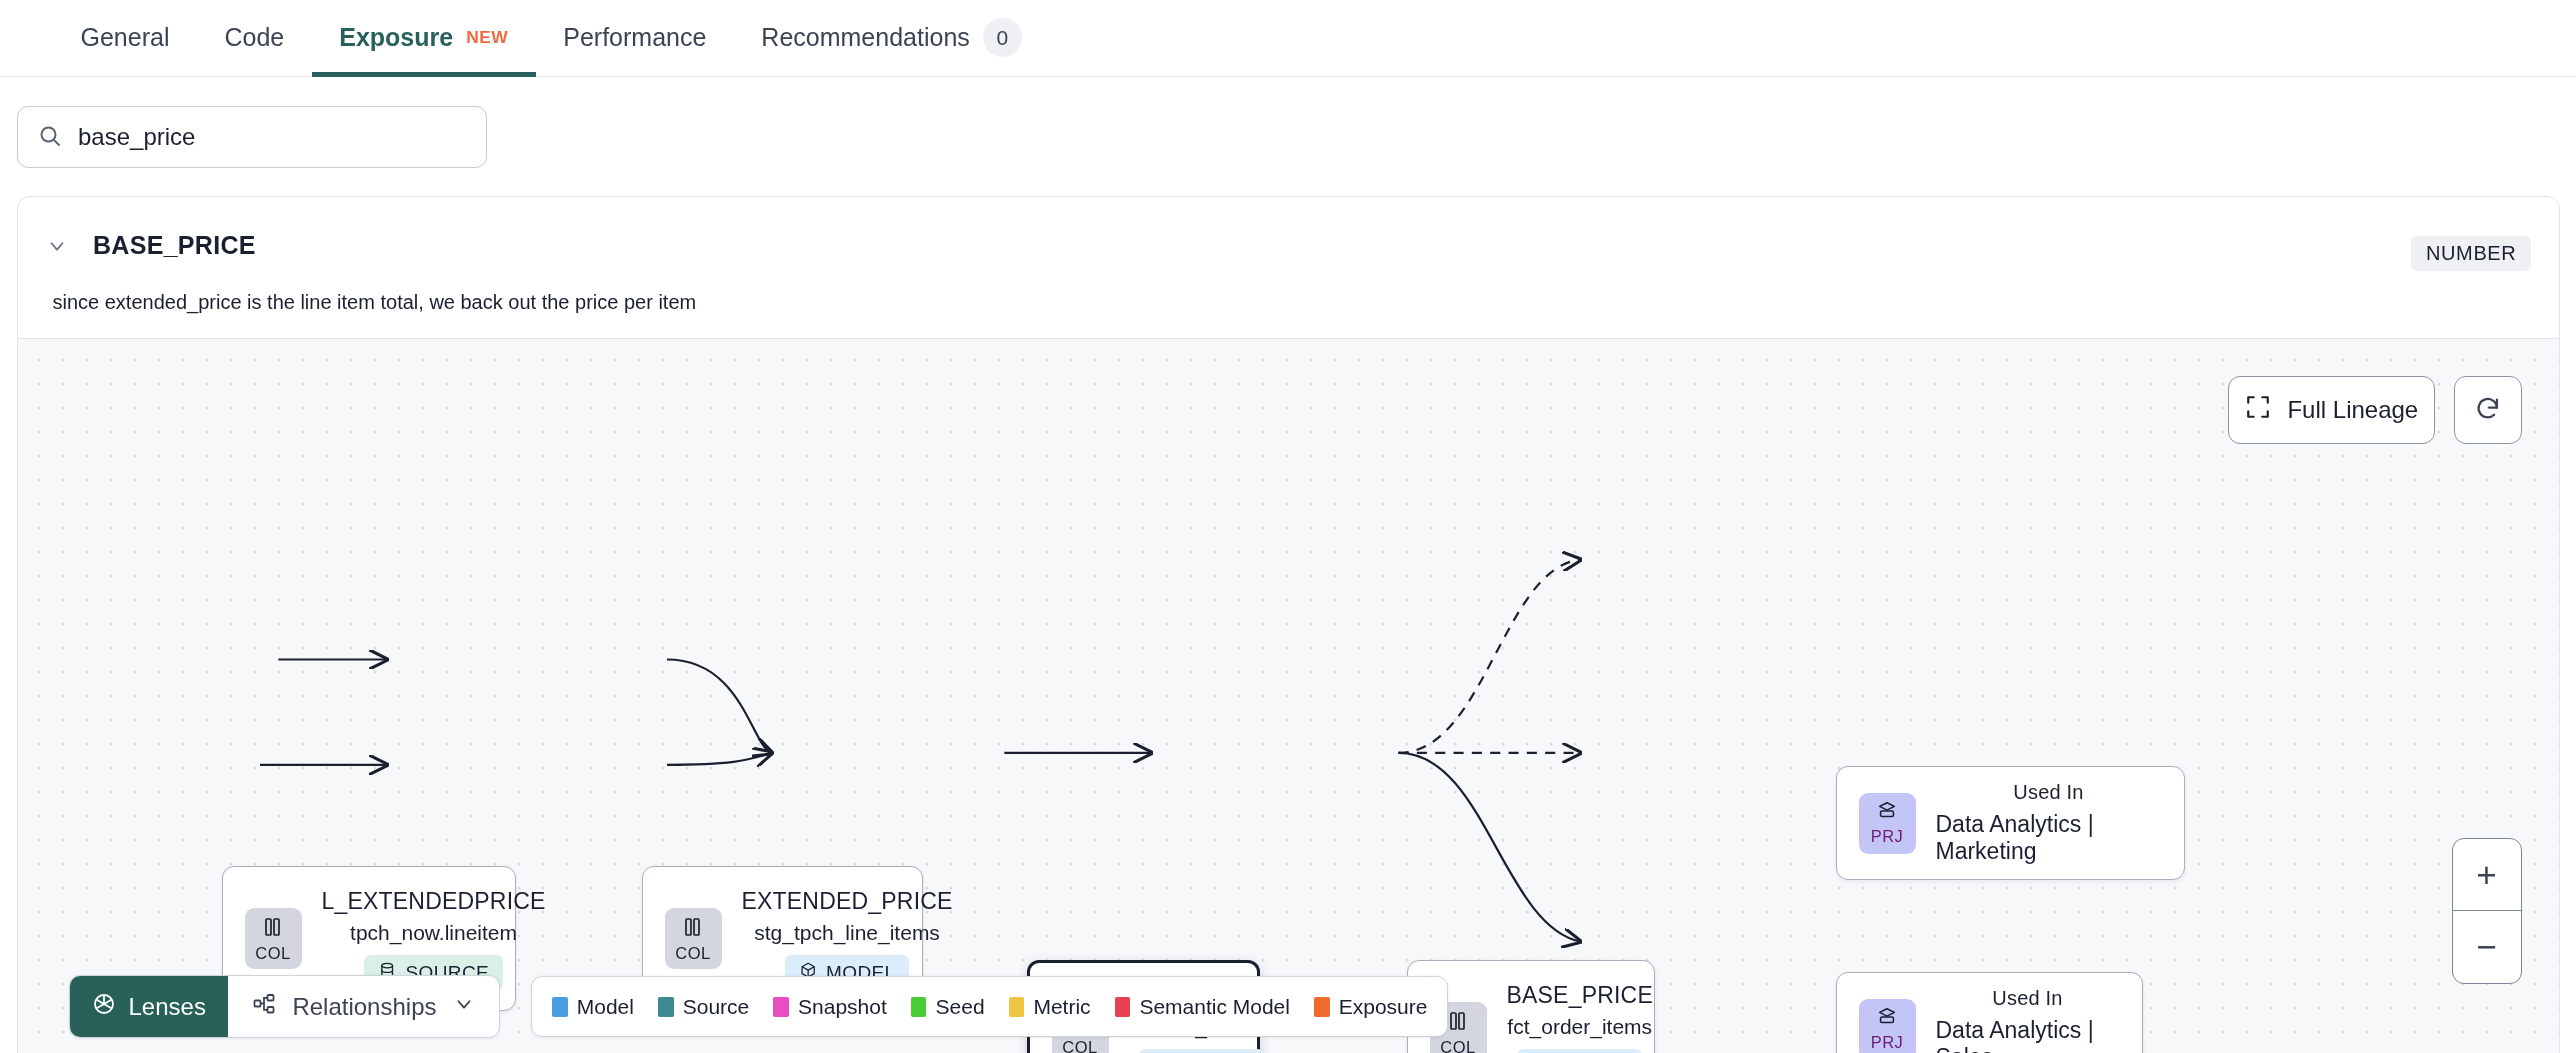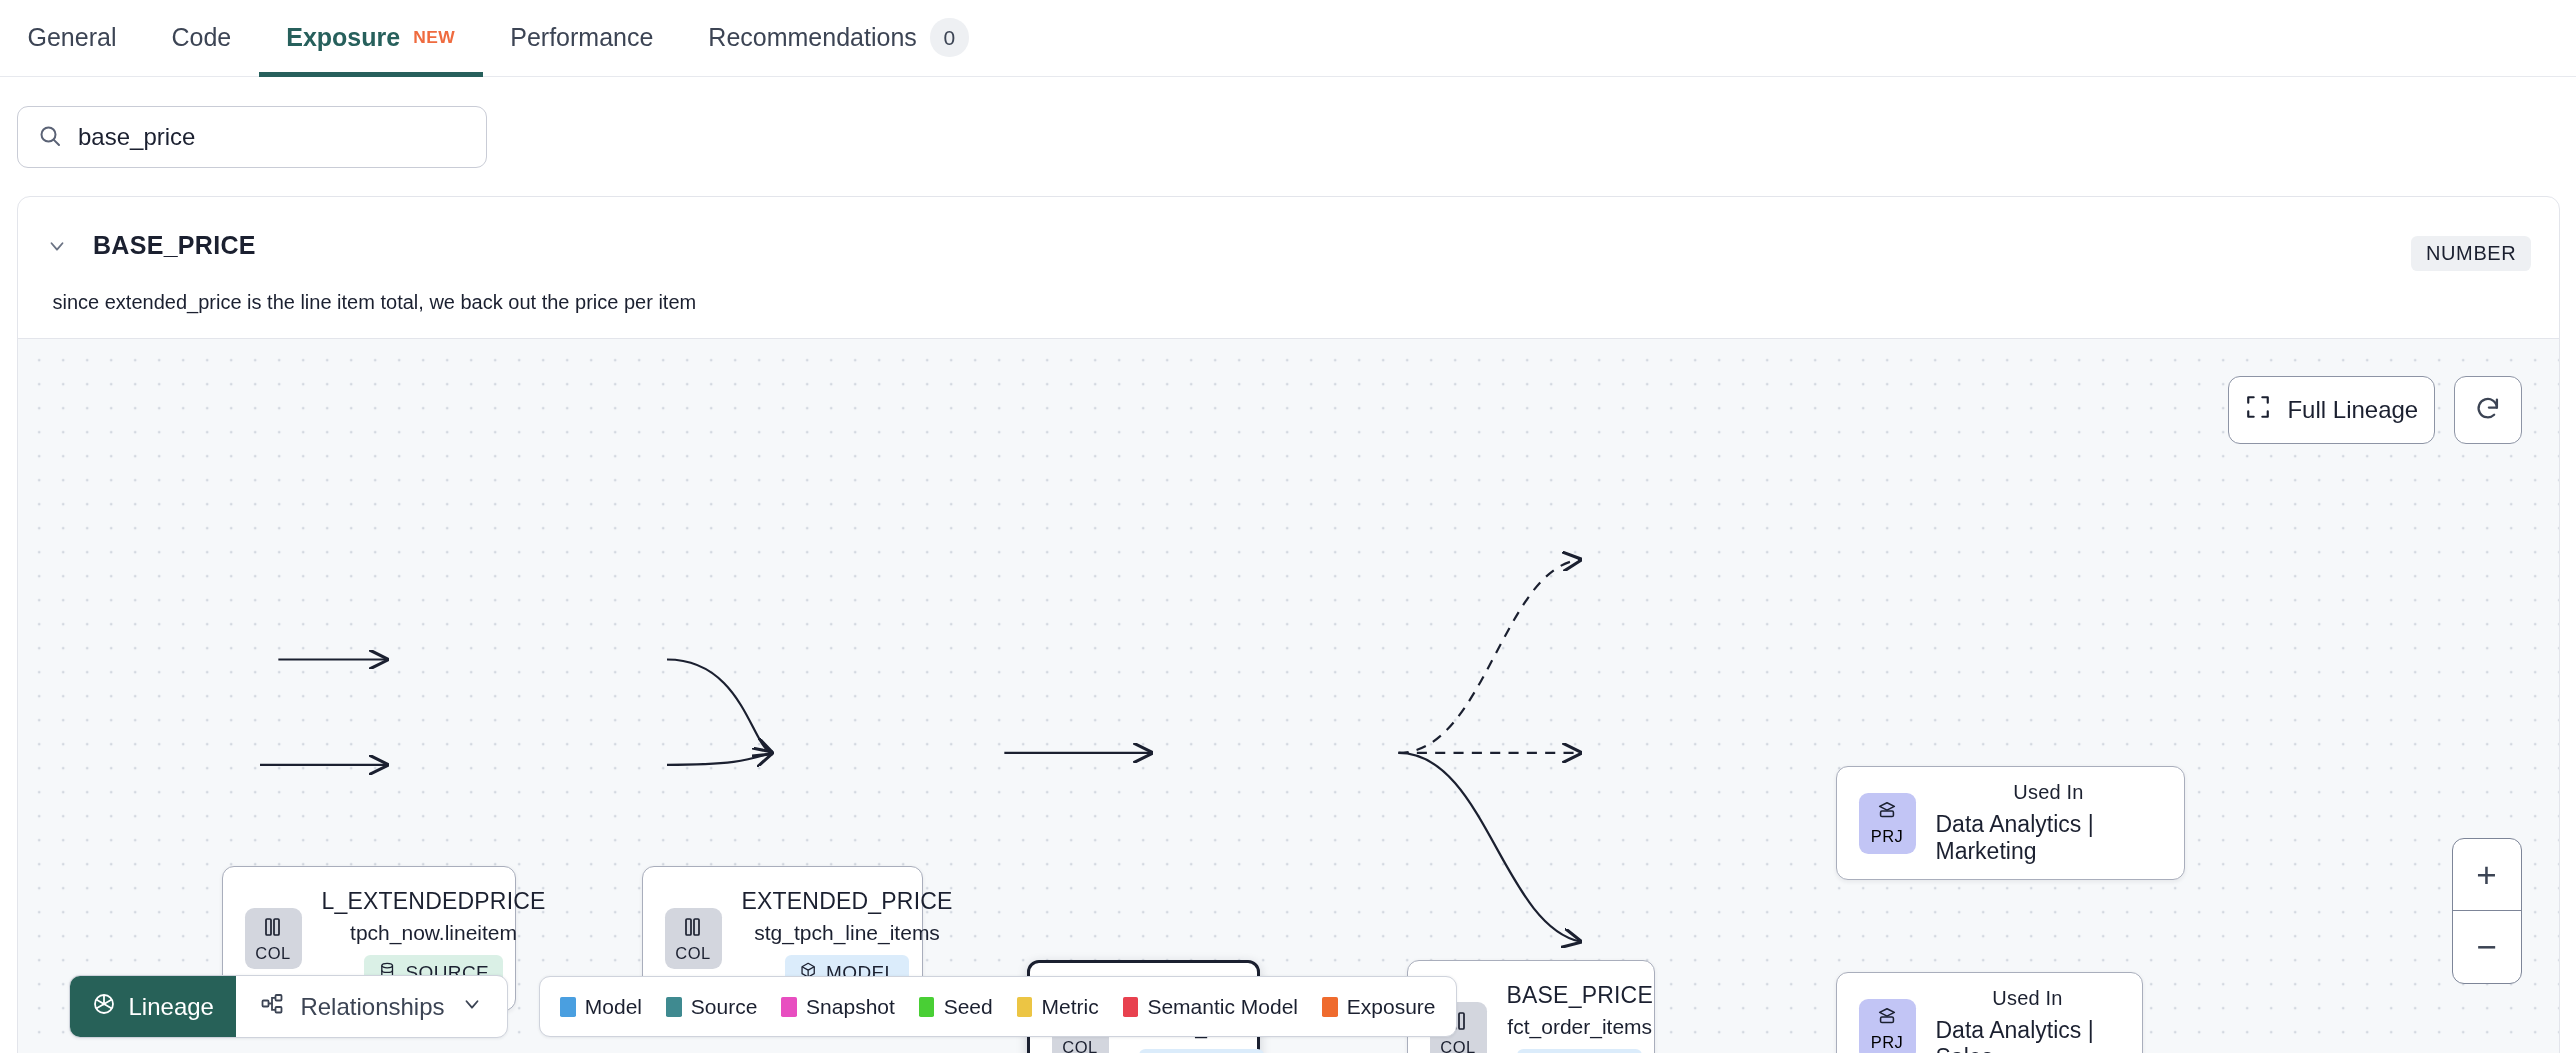--- a/index.html
+++ b/index.html
@@ -9,20 +9,21 @@
     font-family: "Liberation Sans", sans-serif;
     overflow: hidden;
   }
 
   
   .tabbar {
     position: relative;
     height: 77px;
     display: flex;
     align-items: flex-start;
+    padding-left: 53px;
     border-bottom: 1.8px solid #e7e9ee;
   }
   .tab {
     position: relative;
     display: flex;
     align-items: center;
     gap: 13px;
     height: 75px;
     padding: 0 27.5px;
     font-size: 25px;
@@ -148,21 +149,21 @@
   }
   .node-badge {
     flex: 0 0 auto;
     width: 57px; height: 61px;
     border-radius: 9.2px;
     display: flex; flex-direction: column;
     align-items: center; justify-content: center;
     gap: 1.8px;
   }
   .node-badge.col { background: #d3d6de; color: #1b2030; }
-  .node-badge.prj { background: #c2c5f5; color: #000000; }
+  .node-badge.prj { background: #c2c5f5; color: #701a75; }
   .node-badge-label { font-size: 16.5px; letter-spacing: 0.5px; }
   .node-body { display: flex; flex-direction: column; gap: 6.4px; align-items: center; }
   .node-title { font-size: 23px; color: #1b2030; letter-spacing: 0.2px; }
   .node-sub { font-size: 21px; color: #1b2030; }
   .node-tag {
     margin-top: 3.7px;
     display: inline-flex; align-items: center; gap: 9.2px;
     font-size: 19px;
     padding: 5.5px 13.8px;
     border-radius: 6.4px;
@@ -509,21 +510,21 @@
       <div class="seg">
         <div class="seg-lenses">
           <span>
             <svg width="24" height="24" viewBox="0 0 24 24" fill="none" stroke="#ffffff" stroke-width="1.8">
               <circle cx="12" cy="12" r="9"></circle>
                 <path d="M12,3 L12,12 L19.8,7.5"></path>
               <path d="M19.8,16.5 L12,12 L4.2,16.5"></path>
                 <path d="M4.2,7.5 L12,12"></path>
               </svg>
           </span>
-          <span>Lineage</span>
+          <span>Lenses</span>
         </div>
         <div class="seg-rel">
           <span>
             <svg width="24" height="24" viewBox="0 0 24 24" fill="none" stroke="#3c4454" stroke-width="1.8">
               <rect x="2.5" y="8.5" width="6" height="6" rx="1"></rect>
               <rect x="15.5" y="3" width="6" height="5.5" rx="1"></rect>
               <rect x="15.5" y="15" width="6" height="5.5" rx="1"></rect>
               <path d="M8.5,11.5 H12 V5.8 H15.5"></path>
                 <path d="M12,11.5 V17.8 H15.5"></path>
               </svg>

